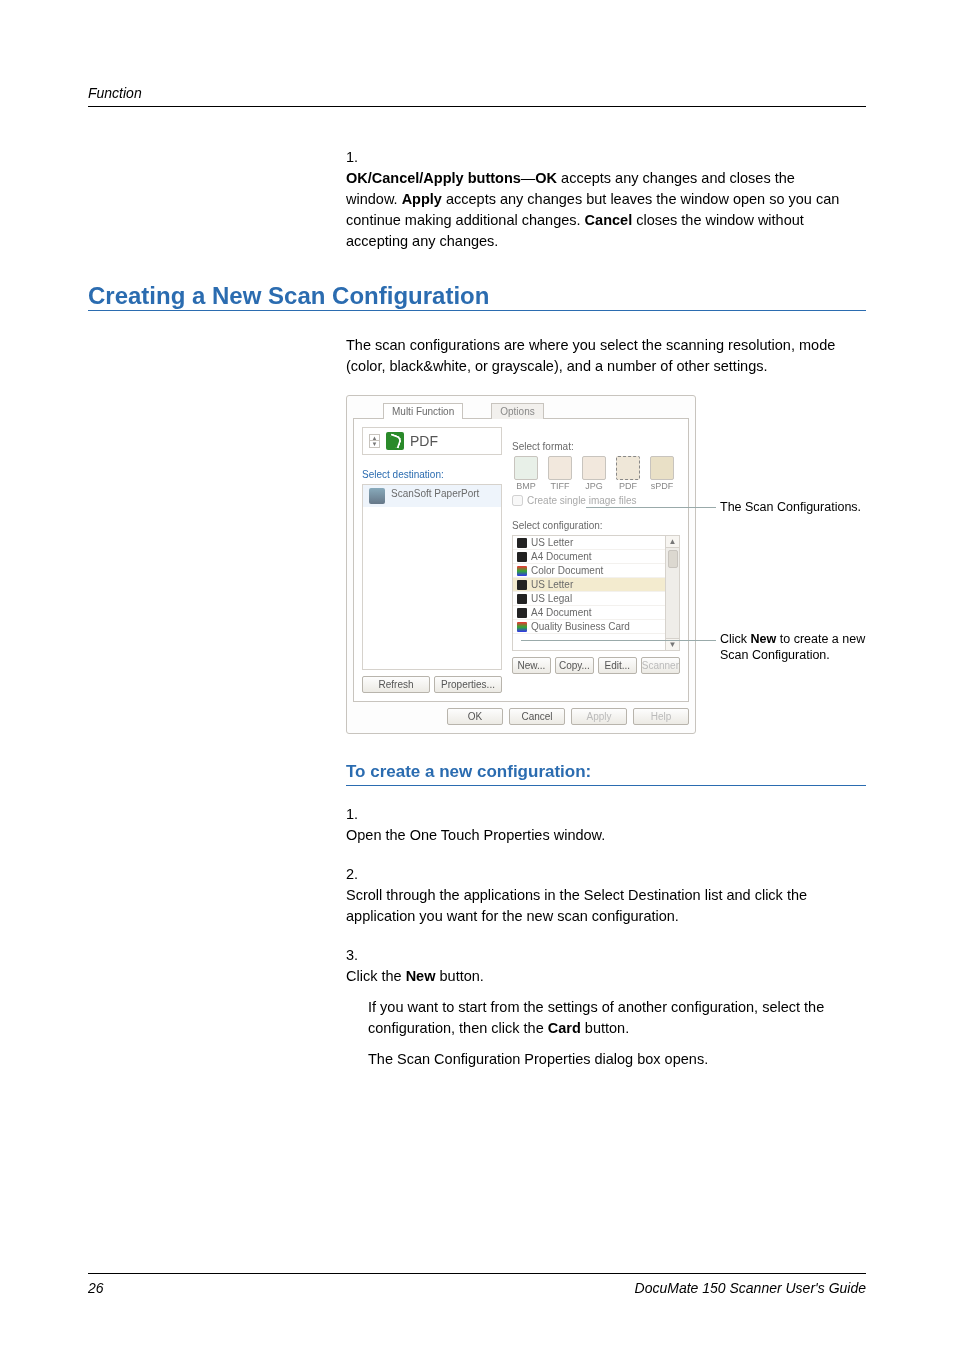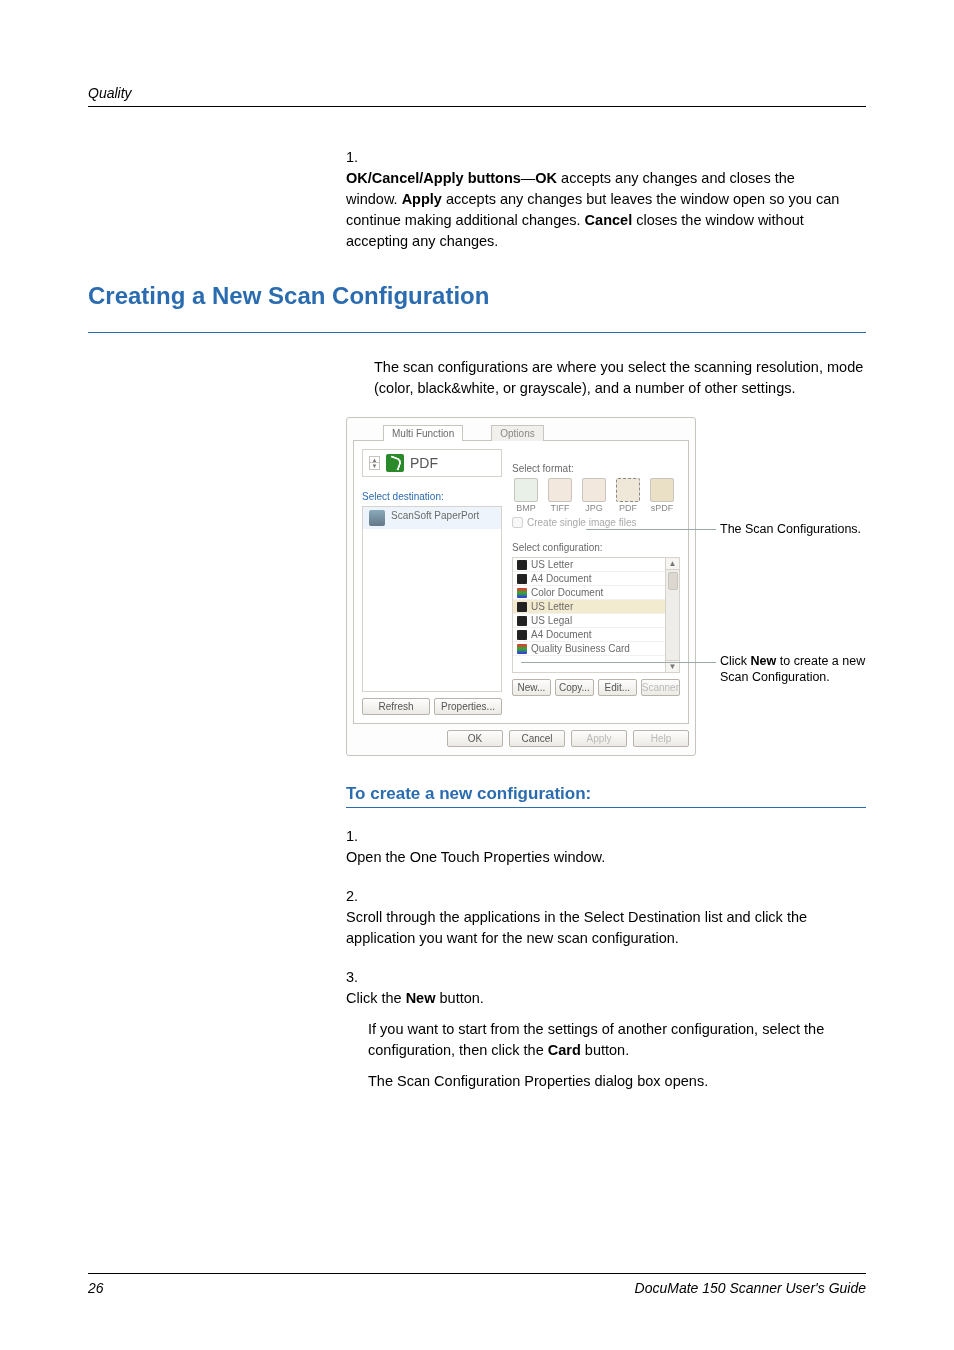--- a/index.html
+++ b/index.html
@@ -5,23 +5,23 @@
   * { box-sizing: border-box; margin: 0; padding: 0; }
   html, body { width: 954px; height: 1350px; background: #fff; font-family: Arial, Helvetica, sans-serif; color: #000; }
   .page { position: relative; width: 954px; height: 1350px; padding: 84px 88px 60px 88px; }
   .header-band { border-bottom: 1px solid #000; padding-bottom: 4px; margin-bottom: 40px; }
   .header-text { font-style: italic; font-size: 14px; }
   .body-col { margin-left: 258px; }
   .num-item { margin-bottom: 18px; font-size: 14.5px; line-height: 1.45; }
   .num-item .num { display: inline-block; width: 22px; vertical-align: top; }
   .num-item .txt { display: inline-block; width: calc(100% - 26px); vertical-align: top; }
   .num-item .sub { margin-left: 22px; display: block; margin-top: 10px; }
-  .h1 { color: #2b6cb0; font-size: 24px; font-weight: bold; border-bottom: 1px solid #2b6cb0; padding-bottom: 22px; margin: 30px 0 24px 0; }
+  .h1 { color: #2b6cb0; font-size: 24px; font-weight: bold; border-bottom: 1px solid #2b6cb0; padding-bottom: 0; margin: 30px 0 24px 0; }
   .h2 { color: #2b6cb0; font-size: 17px; font-weight: bold; border-bottom: 1px solid #2b6cb0; padding-bottom: 3px; margin: 28px 0 18px 0; }
-  .para { font-size: 14.5px; line-height: 1.45; margin-bottom: 18px; margin-left: 28px; }
+  .para { font-size: 14.5px; line-height: 1.45; margin-bottom: 18px; }
   b { font-weight: bold; }
 
   
   .shot-wrap { position: relative; width: 552px; margin: 8px 0 10px 0; }
   .dlg { width: 350px; border: 1px solid #c8c4be; border-radius: 3px; background: #fdfdfd; font-family: "Segoe UI", Tahoma, sans-serif; font-size: 10px; color: #6a6a6a; }
   .tabs { padding: 6px 8px 0 8px; }
   .tab { display: inline-block; border: 1px solid #c8c4be; border-bottom: none; padding: 2px 8px; background: #fff; position: relative; top: 1px; font-size: 10px; margin-left: 28px; }
   .tab.inactive { background: #f2f0ed; color: #888; }
   .panel { border: 1px solid #c8c4be; margin: 0 6px 6px 6px; padding: 8px; background: #fff; }
   .row2 { display: flex; gap: 10px; }
@@ -73,21 +73,21 @@
   .callout-line { position: absolute; background: #9aa; height: 1px; }
 
   
   .footer { position: absolute; left: 88px; right: 88px; bottom: 54px; border-top: 1px solid #000; padding-top: 6px; display: flex; justify-content: space-between; font-style: italic; font-size: 14px; }
 </style>
 </head>
 <body>
 
 <div class="page">
   <div class="header-band">
-    <span class="header-text">Quality</span>
+    <span class="header-text">Function</span>
   </div>
 
   <div class="body-col">
     <div class="num-item">
       <span class="num">1.</span>
       <span class="txt">
         <b>OK/Cancel/Apply buttons</b><span>—</span><b>OK</b><span> accepts any changes and closes the window. </span><b>Apply</b><span> accepts any changes but leaves the window open so you can continue making additional changes. </span><b>Cancel</b><span> closes the window without accepting any changes.</span>
       </span>
     </div>
   </div>

